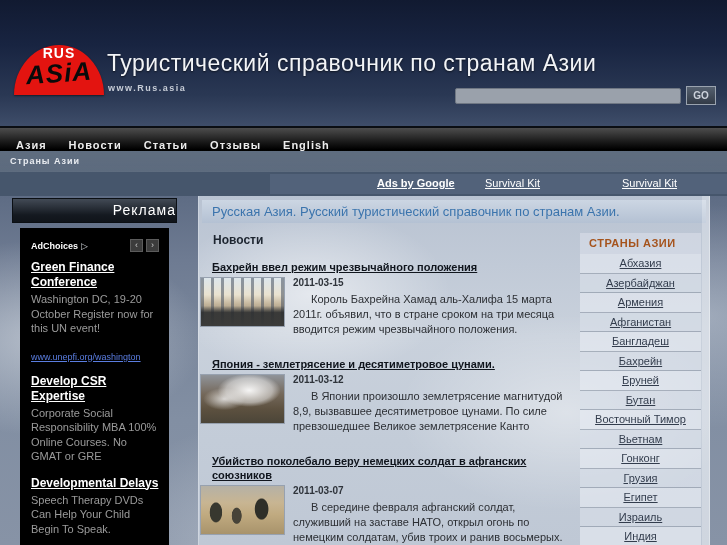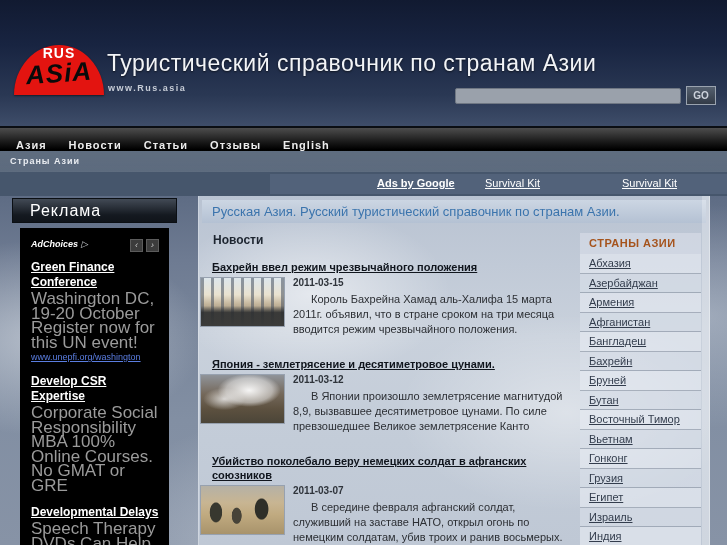--- a/index.html
+++ b/index.html
@@ -53,36 +53,36 @@
   .ads-bar { position:absolute; left:0; top:172px; width:727px; height:24px; background:#46566c; }
   .ads-bar-inner { position:absolute; left:270px; top:2px; right:0; bottom:2px; background:#52627a; }
   .ads-link { position:absolute; top:5px; color:#fff; font-size:11px;
     text-decoration:underline; cursor:pointer; white-space:nowrap; }
   .ads-link.b { font-weight:bold; }
   .al0 { left:377px; } .al1 { left:485px; } .al2 { left:622px; }
 
   
   .rek-head { position:absolute; left:12px; top:198px; width:165px; height:25px;
     background:linear-gradient(180deg,#424a55,#141920 70%,#10141a);
-    border:1px solid #0b0f14; color:#fff; font-size:16px; letter-spacing:1px;
-    line-height:23px; padding-left:17px; }
+    border:1px solid #0b0f14; color:#fff; font-size:14px; letter-spacing:1px;
+    line-height:23px; padding-left:17px;text-align:right; }
   .ad-panel { position:absolute; left:20px; top:228px; width:149px; height:317px;
     background:#000; padding:11px 10px 0 11px; overflow:hidden; }
-  .adchoices-row { display:flex; margin-bottom:8px;font-style:italic; }
+  .adchoices-row { display:flex; align-items:center; margin-bottom:8px; }
   .adchoices { color:#fff; font-size:9px; font-weight:bold; }
   .adchoices-tri { color:#cfd3d8; font-size:9px; margin-left:3px; }
   .ad-arrows { margin-left:auto; display:flex; gap:3px; }
   .ad-arrow { width:13px; height:13px; background:#3c3c3c; border:1px solid #5c5c5c;
     color:#c9c9c9; font-size:9px; line-height:11px; text-align:center; cursor:pointer; }
   .ad { margin-bottom:12px; }
   .ad-title { color:#fff; font-size:12px; font-weight:bold; text-decoration:underline;
     line-height:15px; cursor:pointer; }
-  .ad-body { color:#9b9b9b; font-size:17px; line-height:14.5px; margin-top:2px; }
+  .ad-body { color:#9b9b9b; font-size:11px; line-height:14.5px; margin-top:2px; }
   .ad-link { color:#5a7de0; font-size:9px; text-decoration:underline; cursor:pointer;
-    display:block; margin-top:2px; }
+    display:block; margin-top:16px; }
 
   
   .panel { position:absolute; left:198px; top:196px; width:512px; height:349px; overflow:hidden;
     background:
       radial-gradient(200px 120px at 22% 28%, rgba(255,255,255,.55), rgba(255,255,255,0) 70%),
       radial-gradient(240px 140px at 72% 62%, rgba(255,255,255,.42), rgba(255,255,255,0) 70%),
       linear-gradient(180deg,#b9c3d2,#c9d1dc 40%,#c3ccd8 70%,#bfc8d5);
     box-shadow:inset -1px 0 0 rgba(255,255,255,.35), inset 1px 0 0 rgba(255,255,255,.25); }
   .panel::after { content:""; position:absolute; right:0; top:0; bottom:0; width:8px;
     background:rgba(255,255,255,.25); }
@@ -113,24 +113,24 @@
       linear-gradient(180deg,#b5b1a6 0%,#c8b592 35%,#c0aa80 60%,#a8936b 100%); }
   .news-date { color:#2f343b; font-size:10px; font-weight:bold; margin-bottom:4px; }
   .news-text { color:#2c2f34; font-size:11px; line-height:15px; text-indent:18px; }
 
   
   .countries { position:absolute; left:382px; top:37px; width:121px; bottom:0; overflow:hidden;
     background:rgba(205,213,224,.35); }
   .countries-head { height:21px; line-height:21px; padding-left:9px;
     background:rgba(216,223,233,.55); color:#a5531c; font-size:11px; font-weight:bold;
     letter-spacing:.5px; }
-  .country { height:19.5px; line-height:19.5px; padding-left:9px;
+  .country { height:19.5px; line-height:19.5px; 
     border-bottom:1px solid rgba(122,133,149,.55);
     background:rgba(238,242,248,.5); color:#333d4d; font-size:11px;
-    text-decoration:underline; cursor:pointer; white-space:nowrap; overflow:hidden; }
+    text-decoration:underline; cursor:pointer; white-space:nowrap; overflow:hidden;text-align:center; }
   .country:nth-child(odd) { background:rgba(222,229,238,.45); }
 </style>
 </head>
 <body>
 
 <div class="logo">
   <div class="logo-dome"></div>
   <div class="logo-rus">RUS</div>
   <div class="logo-asia">ASiA</div>
 </div>

